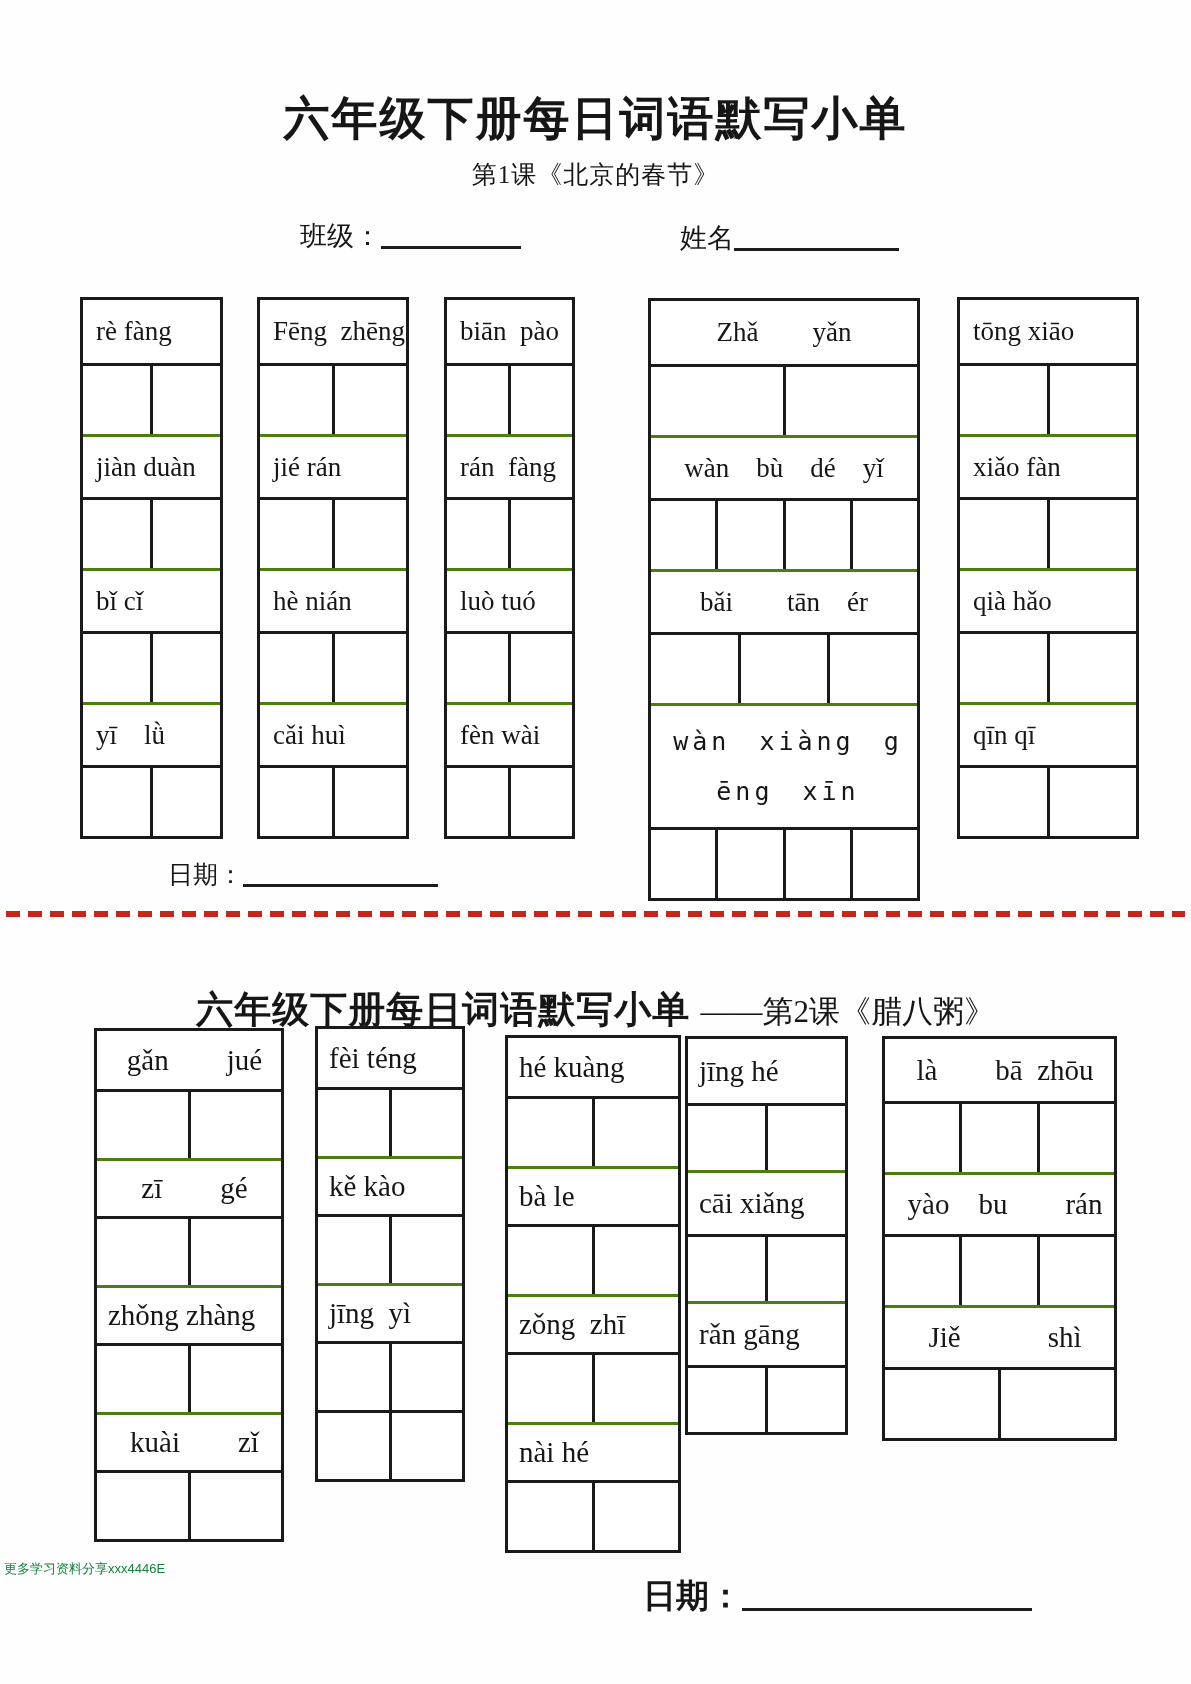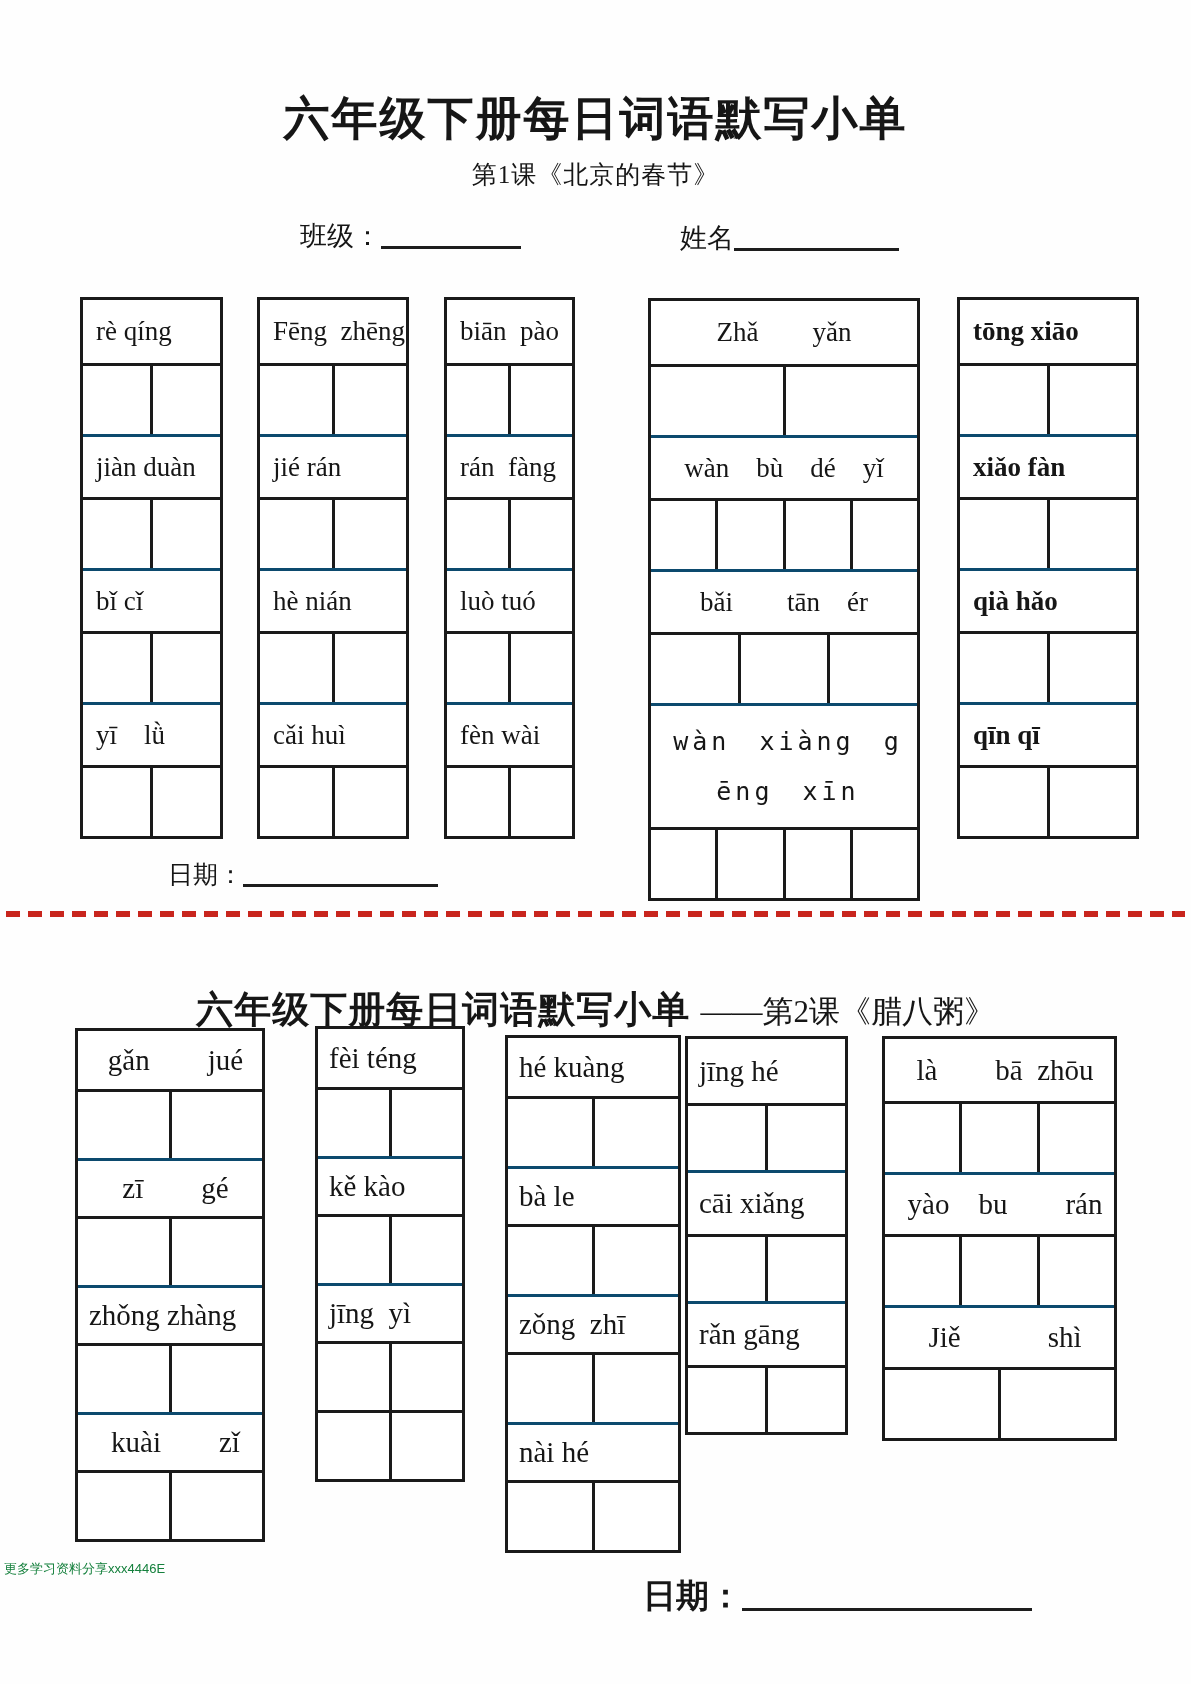--- a/index.html
+++ b/index.html
@@ -41,21 +41,21 @@
     font-family:"Liberation Sans","DejaVu Sans",sans-serif;}
 
   
   .wcol{
     position:absolute;border:3px solid #1a1a1a;background:#fff;
     box-sizing:border-box;
   }
   .lab{
     height:var(--labh);box-sizing:border-box;
     display:flex;align-items:center;padding-left:13px;
-    font-size:27px;border-top:3px solid #0c4a6e;
+    font-size:27px;border-top:3px solid #4d7c0f;
   }
   #grid2 .lab{font-size:29px;padding-left:11px;}
   .wcol > :first-child{border-top:none;}
   .boxes{
     height:var(--boxh);box-sizing:border-box;
     display:flex;border-top:3px solid #1a1a1a;
   }
   .bx{flex:1;border-left:3px solid #1a1a1a;}
   .bx:first-child{border-left:none;}
   .ctr{justify-content:center;padding-left:0;}
@@ -64,23 +64,23 @@
     flex-direction:column;justify-content:space-evenly;align-items:center;
     padding-left:8px;
     font-family:"DejaVu Sans Mono",monospace;
     font-size:25px;letter-spacing:4px;word-spacing:10px;
   }
   
   .g1c1{left:80px; top:297px;width:143px;--labh:63px;--boxh:71px;}
   .g1c2{left:257px;top:297px;width:152px;--labh:63px;--boxh:71px;}
   .g1c3{left:444px;top:297px;width:131px;--labh:63px;--boxh:71px;}
   .g1c4{left:648px;top:298px;width:272px;--labh:63px;--boxh:71px;}
-  .g1c5{left:957px;top:297px;width:182px;font-weight:bold;--labh:63px;--boxh:71px;}
+  .g1c5{left:957px;top:297px;width:182px;--labh:63px;--boxh:71px;}
   
-  .g2c1{left:75px; top:1028px;width:190px;--labh:58px;--boxh:69px;}
+  .g2c1{left:94px; top:1028px;width:190px;--labh:58px;--boxh:69px;}
   .g2c2{left:315px;top:1026px;width:150px;--labh:58px;--boxh:69px;}
   .g2c3{left:505px;top:1035px;width:176px;--labh:58px;--boxh:70px;}
   .g2c4{left:685px;top:1036px;width:163px;--labh:64px;--boxh:67px;}
   .g2c5{left:882px;top:1036px;width:235px;--labh:62px;--boxh:71px;}
 </style>
 </head>
 <body>
 
 <div class="page">
 
@@ -89,21 +89,21 @@
 
   <div class="field class-field">
     <span>班级：</span><span class="blank w140"></span>
   </div>
   <div class="field name-field">
     <span>姓名</span><span class="blank w165"></span>
   </div>
 
   <div id="grid1">
       <div class="wcol g1c1">
-        <div class="lab">rè qíng</div>
+        <div class="lab">rè fàng</div>
         <div class="boxes">
           <div class="bx"></div>
           <div class="bx"></div>
         </div>
         <div class="lab">jiàn duàn</div>
         <div class="boxes">
           <div class="bx"></div>
           <div class="bx"></div>
         </div>
         <div class="lab">bǐ cǐ</div>

